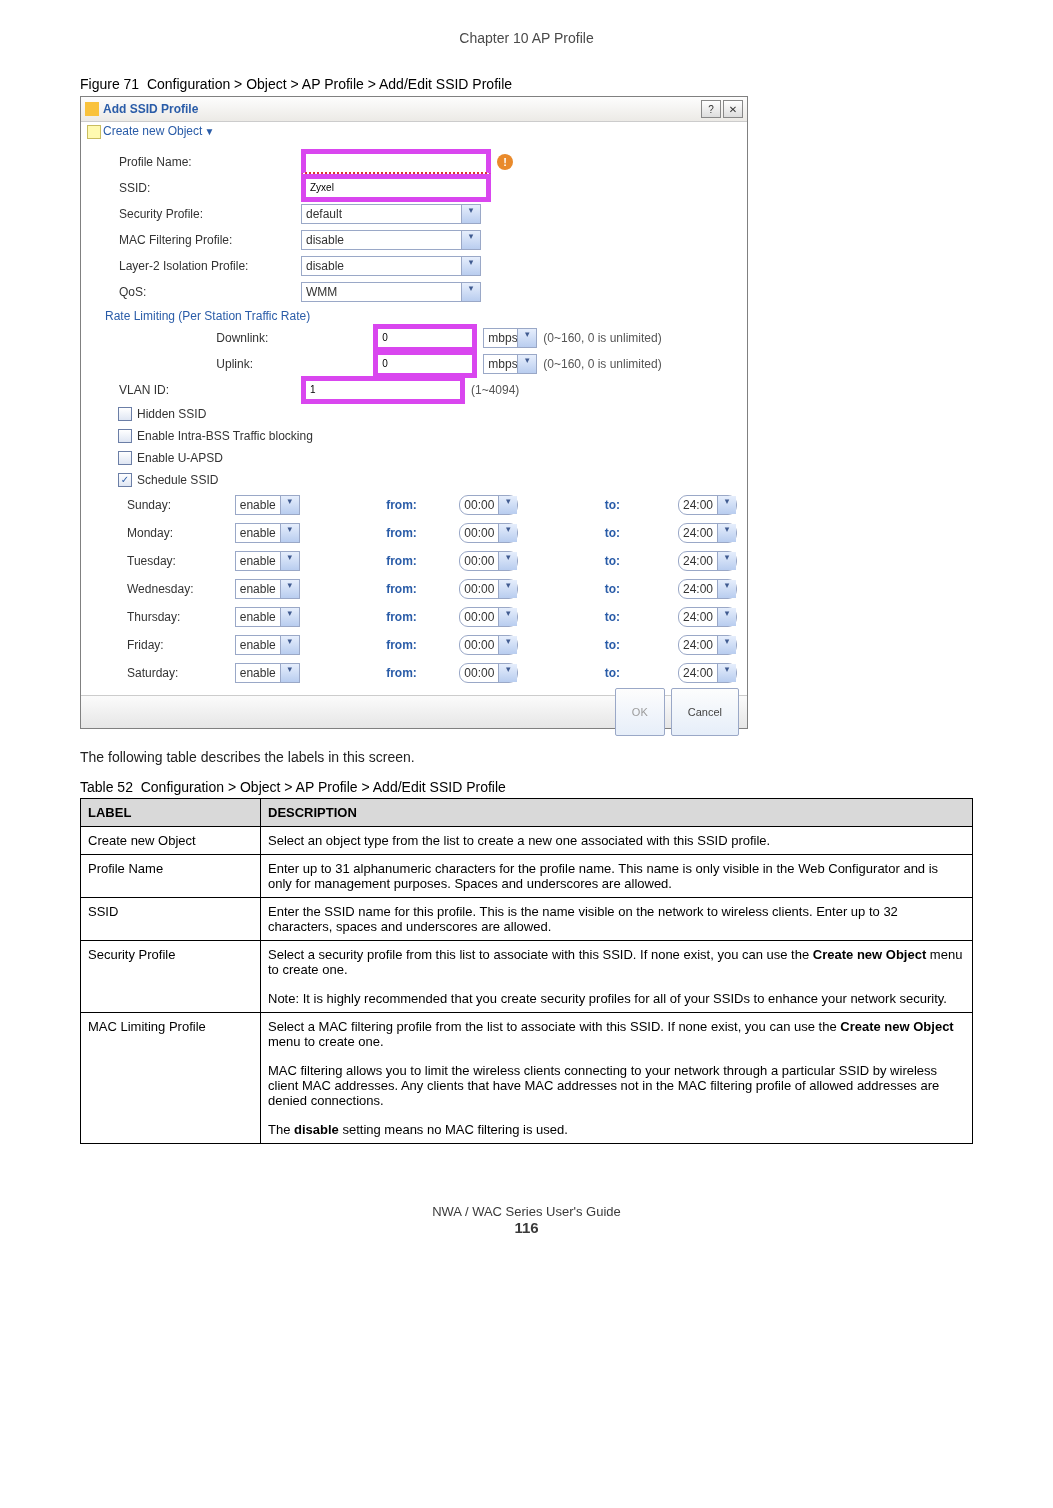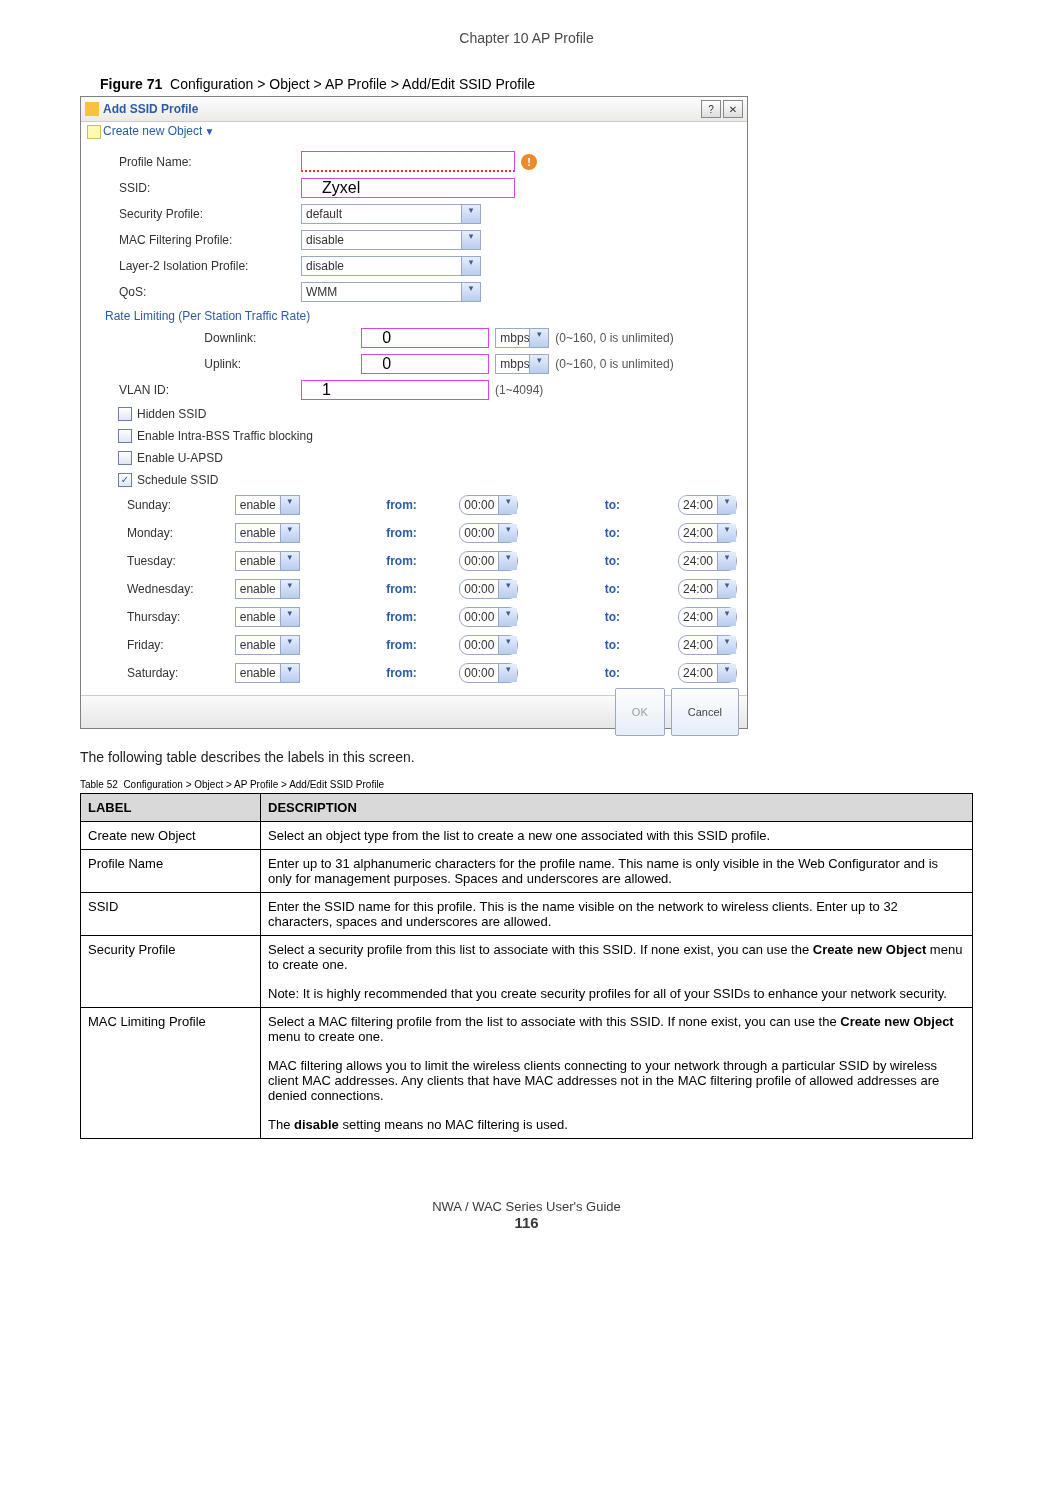--- a/index.html
+++ b/index.html
@@ -18,21 +18,21 @@
   .chapter-header {
     text-align: center;
     font-size: 14px;
     color: #4a4a4a;
     margin-bottom: 30px;
   }
   .figure-caption {
     font-size: 14px;
     margin-bottom: 4px;
   }
-  .figure-caption b { font-weight: bold; margin-left: 20px; }
+  .figure-caption b { font-weight: normal; }
   .dialog-window {
     border: 1px solid #808080;
     width: 666px;
     background: #fff;
     margin-bottom: 20px;
   }
   .dialog-title-bar {
     background: linear-gradient(#fdfdfd,#eceae6);
     height: 24px;
     border-bottom: 1px solid #ccc;
@@ -76,23 +76,23 @@
   }
   .form-row {
     display: flex;
     align-items: center;
     height: 26px;
   }
   .form-row .lbl {
     width: 182px;
   }
   .txtfield {
-    border: 1px solid #d946ef;
-    height: 18px; padding: 0 20px;
-    font-size: 16px;
+    border: 5px solid #d946ef;
+    height: 18px; padding: 0 4px;
+    font-size: 10px;
     width: 172px;
     background: #fff;
   }
   .txtfield.err {
     border-bottom: 2px dotted #d33;
     color: #222;
   }
   .combo {
     display: inline-flex; align-items: center;
     border: 1px solid #9aa8c7;
@@ -160,21 +160,21 @@
   .btn {
     border: 1px solid #9aa8c7; border-radius: 2px;
     background: linear-gradient(#fdfdfd,#e6eef9);
     height: 22px; padding: 12px 16px; font-size: 11px; color: #444;
     margin-left: 6px; display: inline-flex; align-items: center;
   }
   .btn.disabled { color: #9c9c9c; }
   .body-text {
     font-size: 14px; color: #222; margin: 12px 0 14px 0;
   }
-  .table-caption { font-size: 10px; margin-bottom: 3px; }
+  .table-caption { font-size: 14px; margin-bottom: 3px; }
   table.labels {
     border-collapse: collapse;
     width: 893px;
     font-size: 13px;
   }
   table.labels th, table.labels td {
     border: 1px solid #000;
     padding: 6px 7px;
     text-align: left;
     vertical-align: top;

